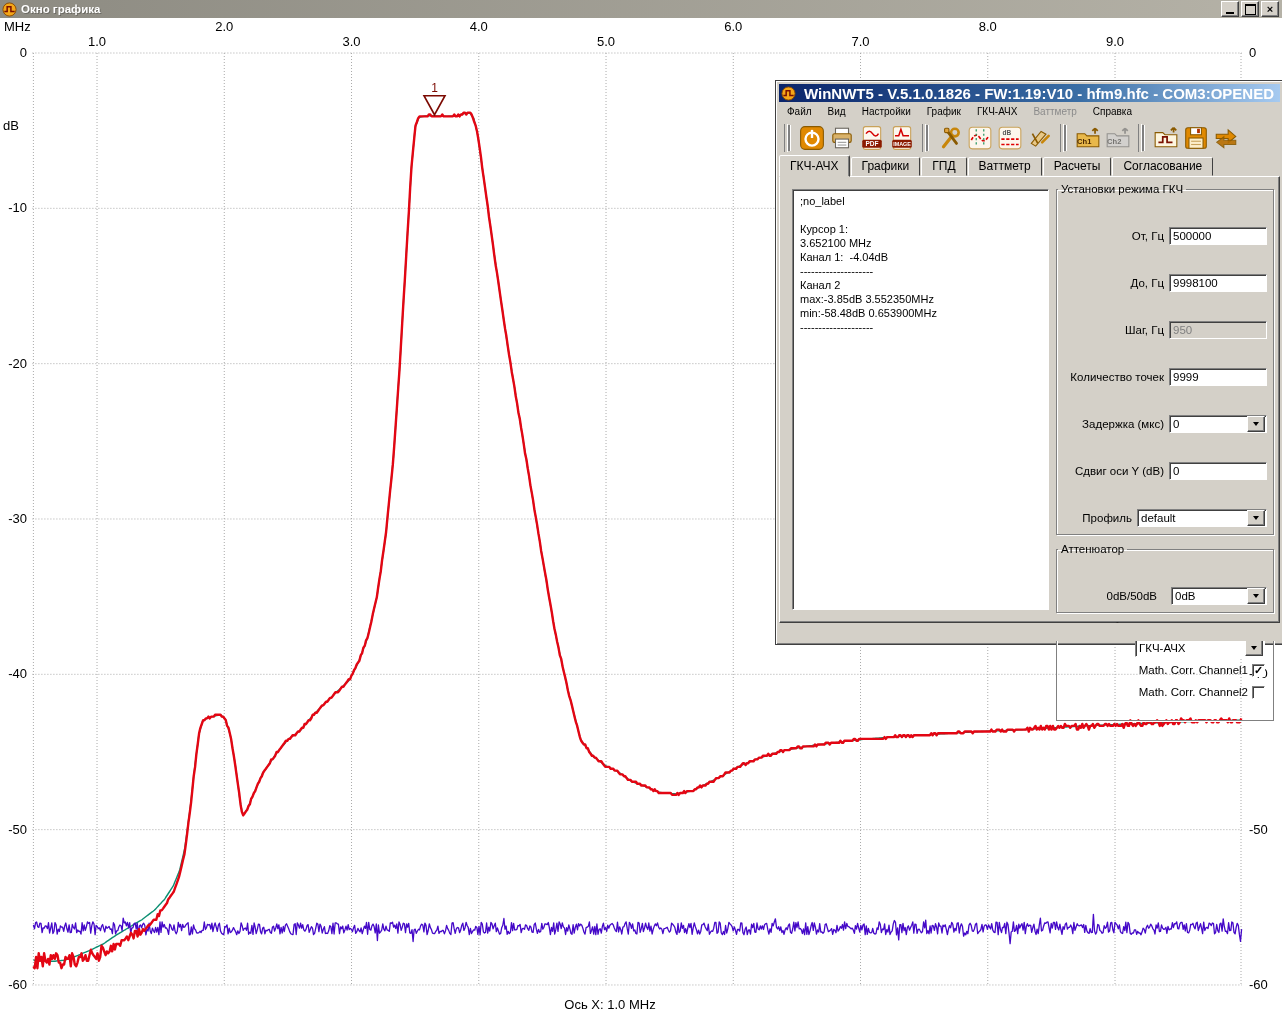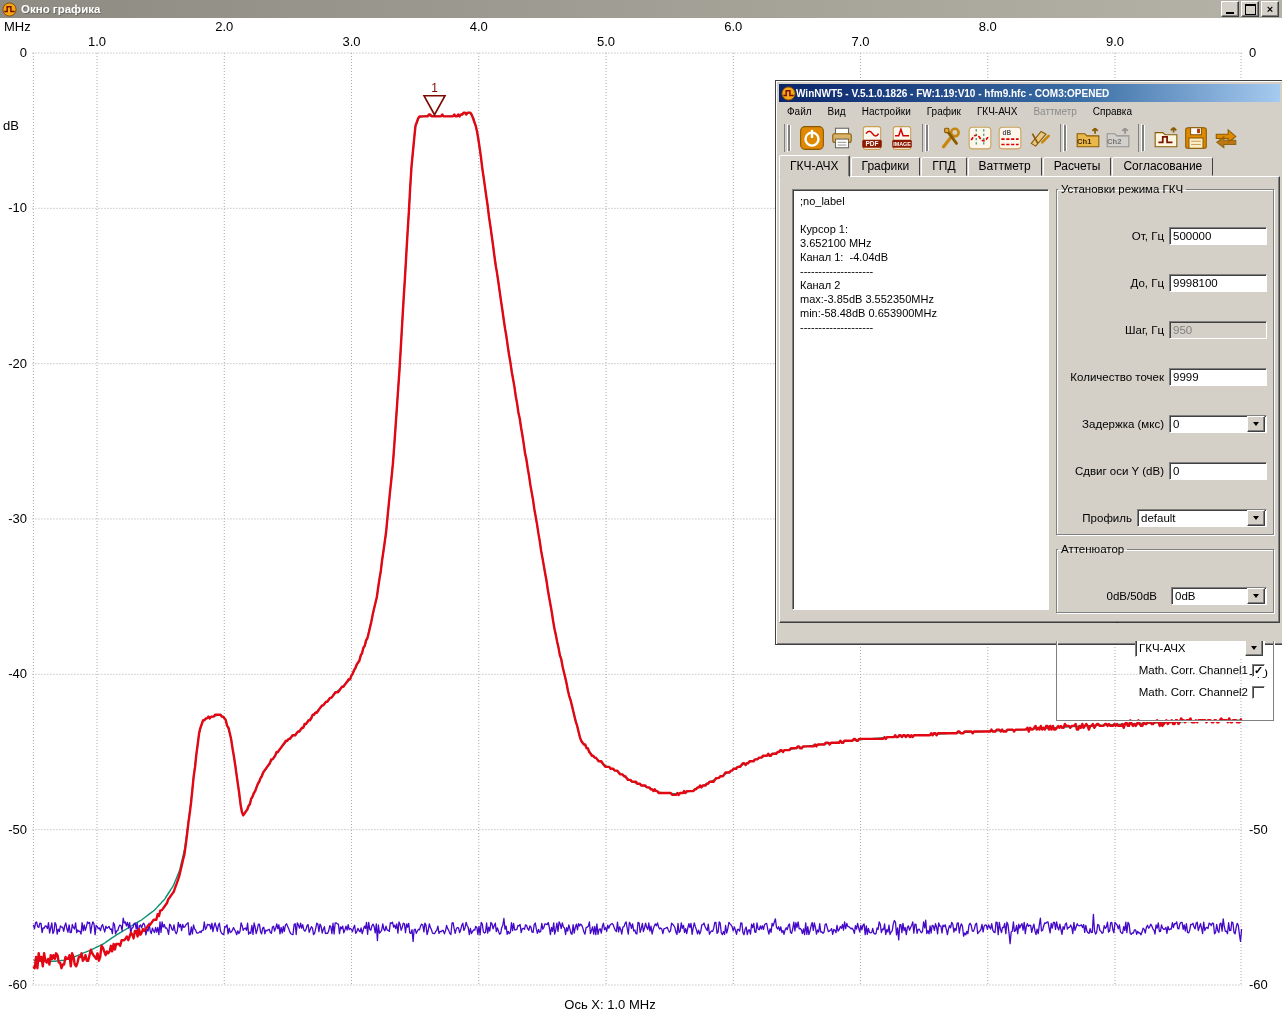--- a/index.html
+++ b/index.html
@@ -23,21 +23,21 @@
   svg .tick{font-family:"Liberation Sans",sans-serif;font-size:13px;fill:#000;}
   svg .unit{font-family:"Liberation Sans",sans-serif;font-size:13px;fill:#000;}
   svg .cap{font-family:"Liberation Sans",sans-serif;font-size:13px;fill:#000;}
   svg .mlabel{font-family:"Liberation Sans",sans-serif;font-size:12px;fill:#7c0a02;}
   
   .app{position:absolute;left:775px;top:80px;width:507px;height:563px;background:#d4d0c8;z-index:10;
     border:1px solid #404040;box-shadow:inset 1px 1px 0 #fff, inset -1px -1px 0 #808080;
     font-size:12px;color:#000;}
   .app-titlebar{position:absolute;left:3px;top:3px;right:3px;height:18px;
     background:linear-gradient(90deg,#0a246a,#3a6ea5 60%,#a6caf0);display:flex;align-items:center;}
-  .app-title{color:#fff;font-size:10px;font-weight:bold;margin-left:0;white-space:nowrap;}
+  .app-title{color:#fff;font-size:15px;font-weight:bold;margin-left:8px;white-space:nowrap;}
   .menubar{position:absolute;left:3px;top:21px;right:3px;height:18px;display:flex;align-items:center;}
   .mi{padding:18px 8px;font-size:10px;}
   .mi.disabled{color:#8b8b8b;}
   .toolbar{position:absolute;left:3px;top:39px;right:3px;height:36px;display:flex;align-items:center;}
   .tsep{width:2px;height:28px;border-left:1px solid #808080;border-right:1px solid #fff;margin:0 5px;}
   .tsep.dbl{box-shadow:3px 0 0 -1px #808080,4px 0 0 -1px #fff;margin-right:9px;}
   .tbtn{width:30px;height:32px;display:flex;align-items:center;justify-content:center;}
   .tbtn.off svg{filter:grayscale(1) brightness(1.12) opacity(.6);}
   .tabs{position:absolute;left:3px;top:75px;right:3px;height:20px;display:flex;align-items:flex-end;z-index:3;}
   .tab{height:17px;line-height:17px;padding:0 10px;font-size:12px;background:#d4d0c8;

